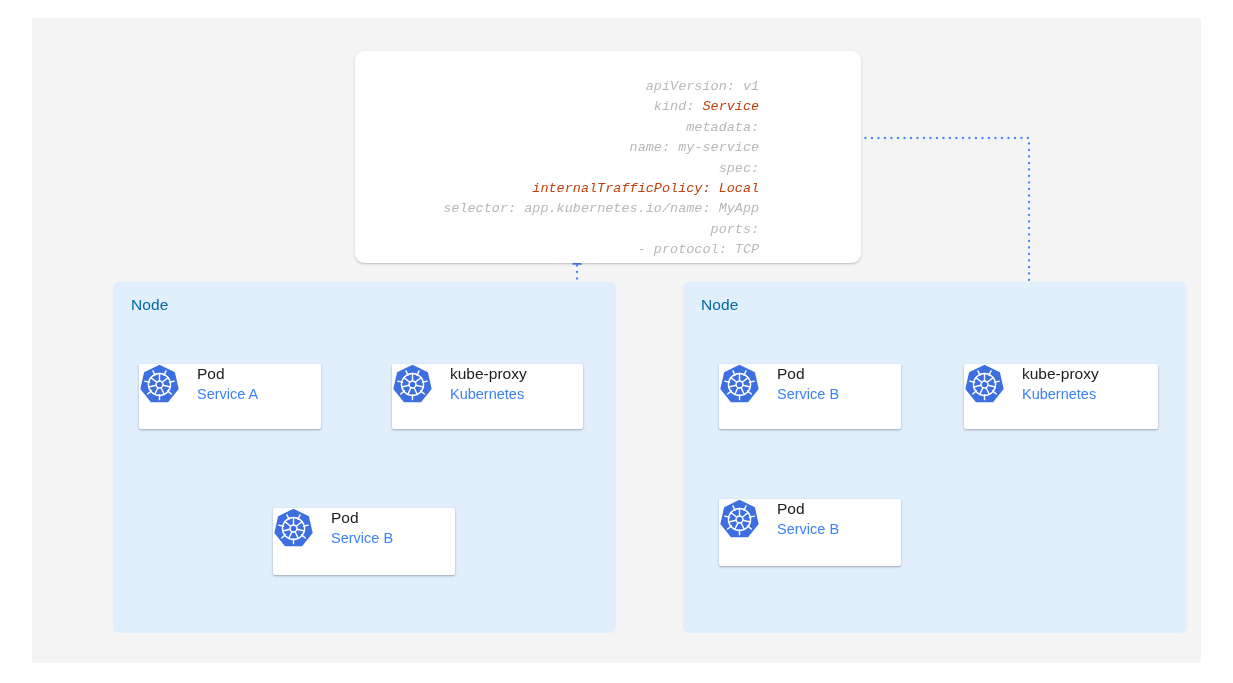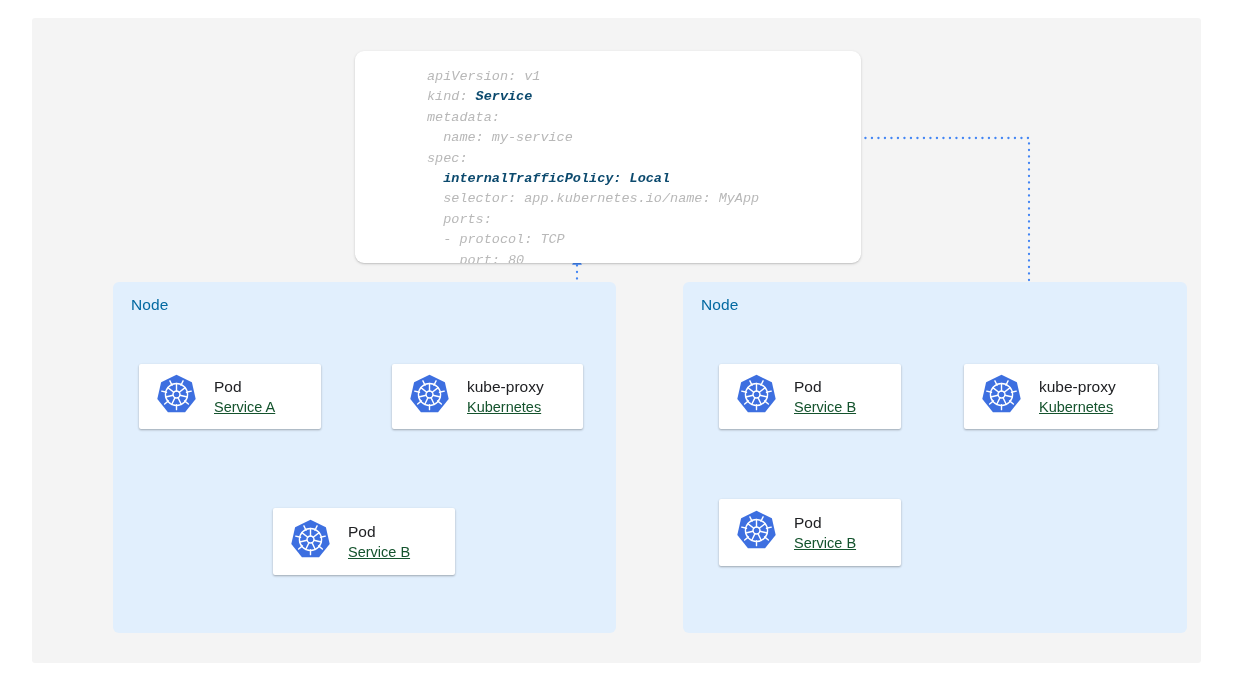--- a/index.html
+++ b/index.html
@@ -35,30 +35,31 @@
     width: 506px;
     height: 212px;
     background: #ffffff;
     border-radius: 9px;
     box-shadow: 0 1px 3px rgba(0,0,0,0.16), 0 1px 1px rgba(0,0,0,0.07);
     overflow: hidden;
   }
   .yaml-body {
     position: absolute;
     left: 72px;
-    top: 16px;
+    top: 26px;
     font-family: "Liberation Mono", "DejaVu Sans Mono", monospace;
     font-size: 13.5px;
     line-height: 20.4px;
     font-style: italic;
     color: #b8b8b8;
     white-space: pre;
+    text-align: right;
   }
   .yaml-line { display: block; white-space: pre; }
-  .yaml-line b { font-weight: bold; color: #0c4a6e; font-style: italic; }
+  .yaml-line b { font-weight: normal; color: #c2410c; font-style: italic; }
   
   .node {
     position: absolute;
     background: #e1effd;
     border-radius: 6px;
     top: 264px;
     height: 351px;
   }
   .node-left  { left: 81px;  width: 503px; }
   .node-right { left: 651px; width: 504px; }
@@ -70,38 +71,36 @@
     color: #0369a1;
     letter-spacing: 0.1px;
   }
   
   .card {
     position: absolute;
     background: #ffffff;
     border-radius: 2px;
     box-shadow: 0 1px 2px rgba(0,0,0,0.22), 0 1px 3px rgba(0,0,0,0.10);
     display: flex;
-    align-items: center;
+    align-items: flex-start;
     box-sizing: border-box;
-    padding-left: 17px;
   }
   .card .k8s-logo { flex: 0 0 auto; margin-right: 17px; }
   .card-text { display: flex; flex-direction: column; justify-content: center; }
   .card-title {
     font-size: 15.5px;
     color: #202124;
     line-height: 20px;
     white-space: nowrap;
   }
   .card-sub {
     font-size: 14.5px;
-    color: #14532d;
+    color: #3b82f6;
     line-height: 20px;
     white-space: nowrap;
-    text-decoration: underline;
   }
   
   #card-pod-a        { left: 107px; top: 346px; width: 182px; height: 65px; }
   #card-kube-proxy-l { left: 360px; top: 346px; width: 191px; height: 65px; }
   #card-pod-b-l      { left: 241px; top: 490px; width: 182px; height: 67px; }
   #card-pod-b-r1     { left: 687px; top: 346px; width: 182px; height: 65px; }
   #card-kube-proxy-r { left: 932px; top: 346px; width: 194px; height: 65px; }
   #card-pod-b-r2     { left: 687px; top: 481px; width: 182px; height: 67px; }
   
   #connectors {

